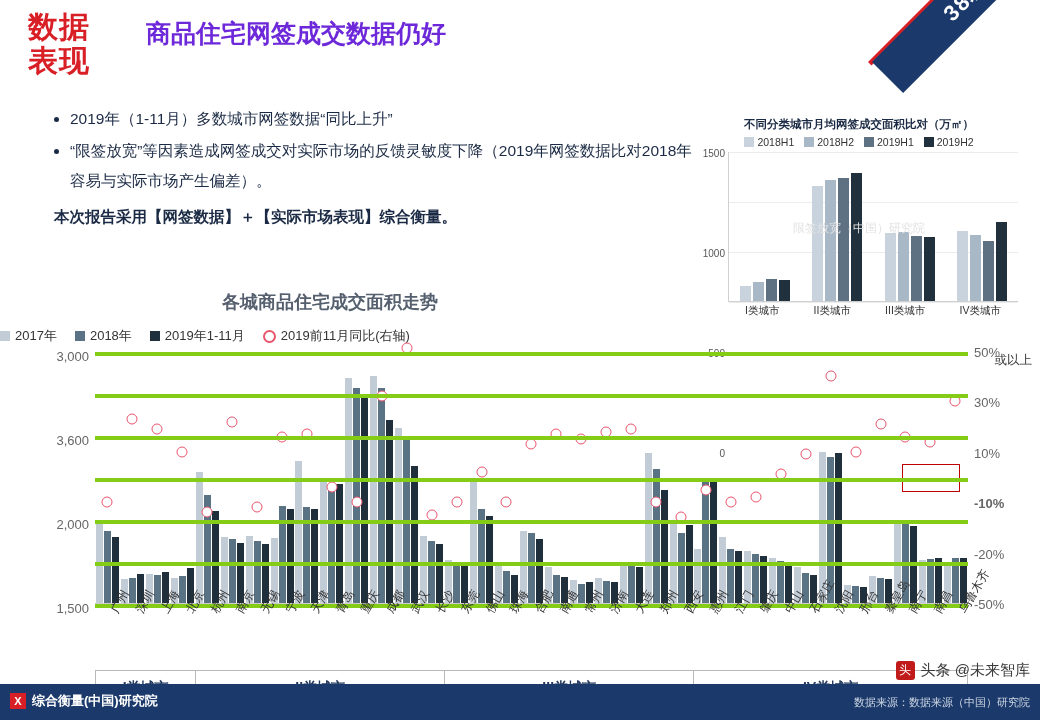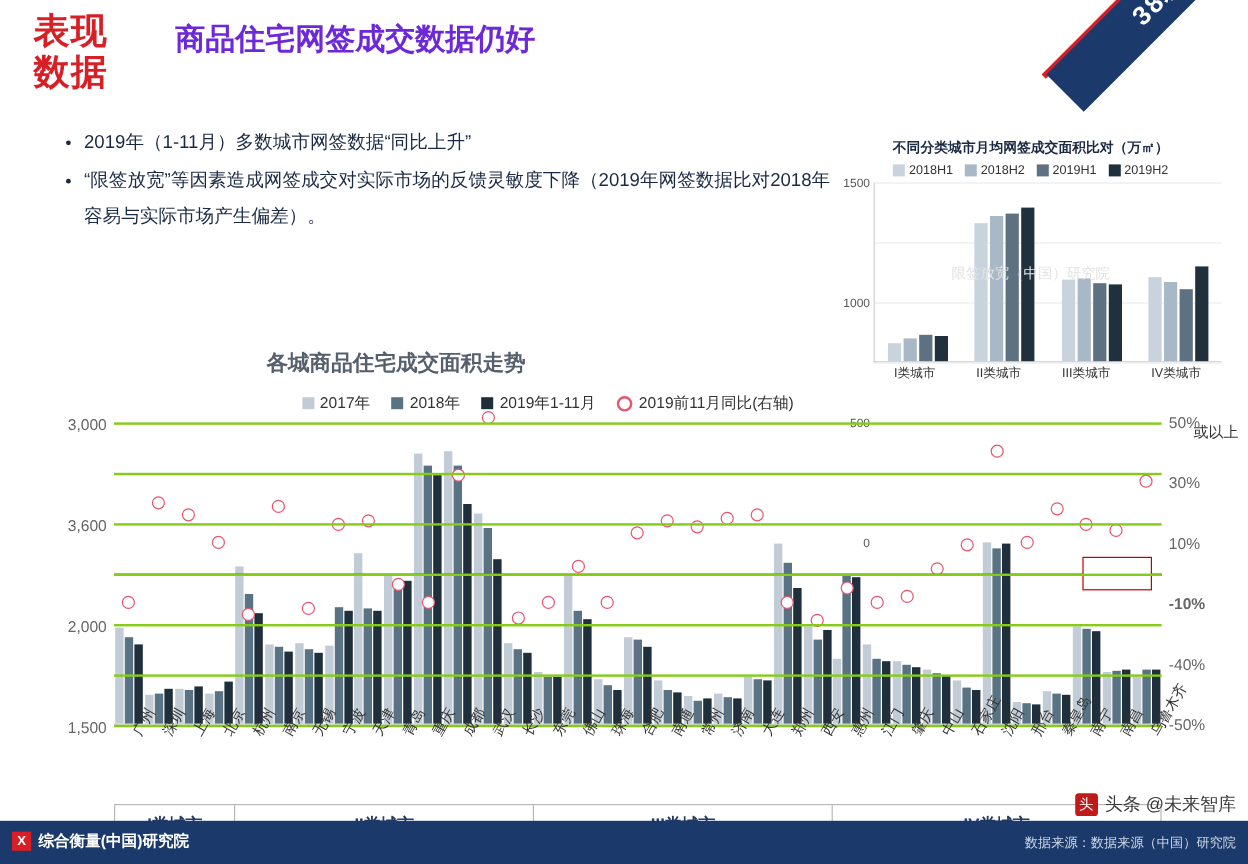--- a/index.html
+++ b/index.html
@@ -92,37 +92,37 @@
     position:absolute; left:50%; top:108px; transform:translateX(-50%);
     font-size:12px; color:#e3e3e3; white-space:nowrap; pointer-events:none;
   }
   
   .main-title {
     position:absolute; left:0; top:290px; width:660px; text-align:center;
     font-size:18px; font-weight:bold; color:#555f6e;
   }
   .main-legend {
     position:absolute; left:0; top:327px; width:913px;
-    display:flex; justify-content:center; gap:18px;
+    display:flex; gap:18px;
     font-size:13px; color:#333;
   }
   .main-legend .li { display:flex; align-items:center; gap:5px; }
   .ring {
     width:13px; height:13px; border-radius:50%;
     border:2px solid #e8556d; display:inline-block;
   }
   .main-chart {
     position:absolute; left:0px; top:352px; width:1040px; height:330px;
   }
   .plot {
     position:absolute; left:95px; top:0px; right:72px; height:252px;
     border-bottom:1px solid #cfcfcf;
   }
   .plot .gridline {
-    position:absolute; left:0; right:0; border-top:2px solid #84cc16;text-decoration:underline;
+    position:absolute; left:0; right:0; border-top:4px solid #84cc16;text-decoration:underline;
   }
   .ylab {
     position:absolute; right:100%; margin-right:6px; font-size:13px;
     color:#666; transform:translateY(-50%); white-space:nowrap;
   }
   .ylab-r {
     position:absolute; left:100%; margin-left:6px; font-size:13px;
     color:#666; transform:translateY(-50%); white-space:nowrap;
   }
   .redline {
@@ -194,37 +194,38 @@
   .brand-mark {
     width:19px; height:19px; background:#c01a1a; color:#fff; font-size:12px;
     line-height:19px; text-align:center; border-radius:3px;
   }
 </style>
 </head>
 <body>
 
 <div class="header">
   <div class="hdr-left">
+    <div class="hdr-kw">数据</div>
     <div class="hdr-kw">表现</div>
-    <div class="hdr-kw">数据</div>
   </div>
   <div class="hdr-title">
     <div>商品住宅网签成交数据仍好</div>
   </div>
   <div class="corner-ribbon">
     <div class="band-edge"></div>
     <div class="band">38城市场</div>
   </div>
 </div>
 
 <div class="bullets">
   <ul>
     <li>2019年（1-11月）多数城市网签数据“同比上升”</li>
     <li>“限签放宽”等因素造成网签成交对实际市场的反馈灵敏度下降（2019年网签数据比对2018年容易与实际市场产生偏差）。</li>
   </ul>
+  <div class="strong">本次报告采用【网签数据】＋【实际市场表现】综合衡量。</div>
 </div>
 
 <div class="mini-chart">
   <div class="mini-title">
     <div>不同分类城市月均网签成交面积比对（万㎡）</div>
   </div>
   <div class="mini-legend" id="mini-legend">
       <div class="li">
         <span class="swatch" style="background: rgb(201, 211, 221);"></span>
         <span>2018H1</span>
@@ -539,21 +540,21 @@
       <div class="gridline" style="top: 84px;">
         <div class="ylab" style="top: 84px;">2,000</div>
       </div>
       <div class="gridline" style="top: 42px;">
         <div class="ylab" style="top: 42px;">3,600</div>
       </div>
       <div class="gridline" style="top: 0px;">
         <div class="ylab" style="top: 0px;">3,000</div>
       </div>
       <div class="ylab-r" style="top: 252px;">-50%</div>
-      <div class="ylab-r" style="top: 201.6px;">-40%</div>
+      <div class="ylab-r" style="top: 201.6px;">-20%</div>
       <div class="ylab-r" style="top: 151.2px; font-weight: bold;">-10%</div>
       <div class="ylab-r" style="top: 100.8px;">10%</div>
       <div class="ylab-r" style="top: 50.4px;">30%</div>
       <div class="ylab-r" style="top: 0px;">50%</div>
     </div>
   <div class="xlabels" id="main-xlabels">
       <div class="xl">
         <span>广州</span>
       </div>
       <div class="xl">

